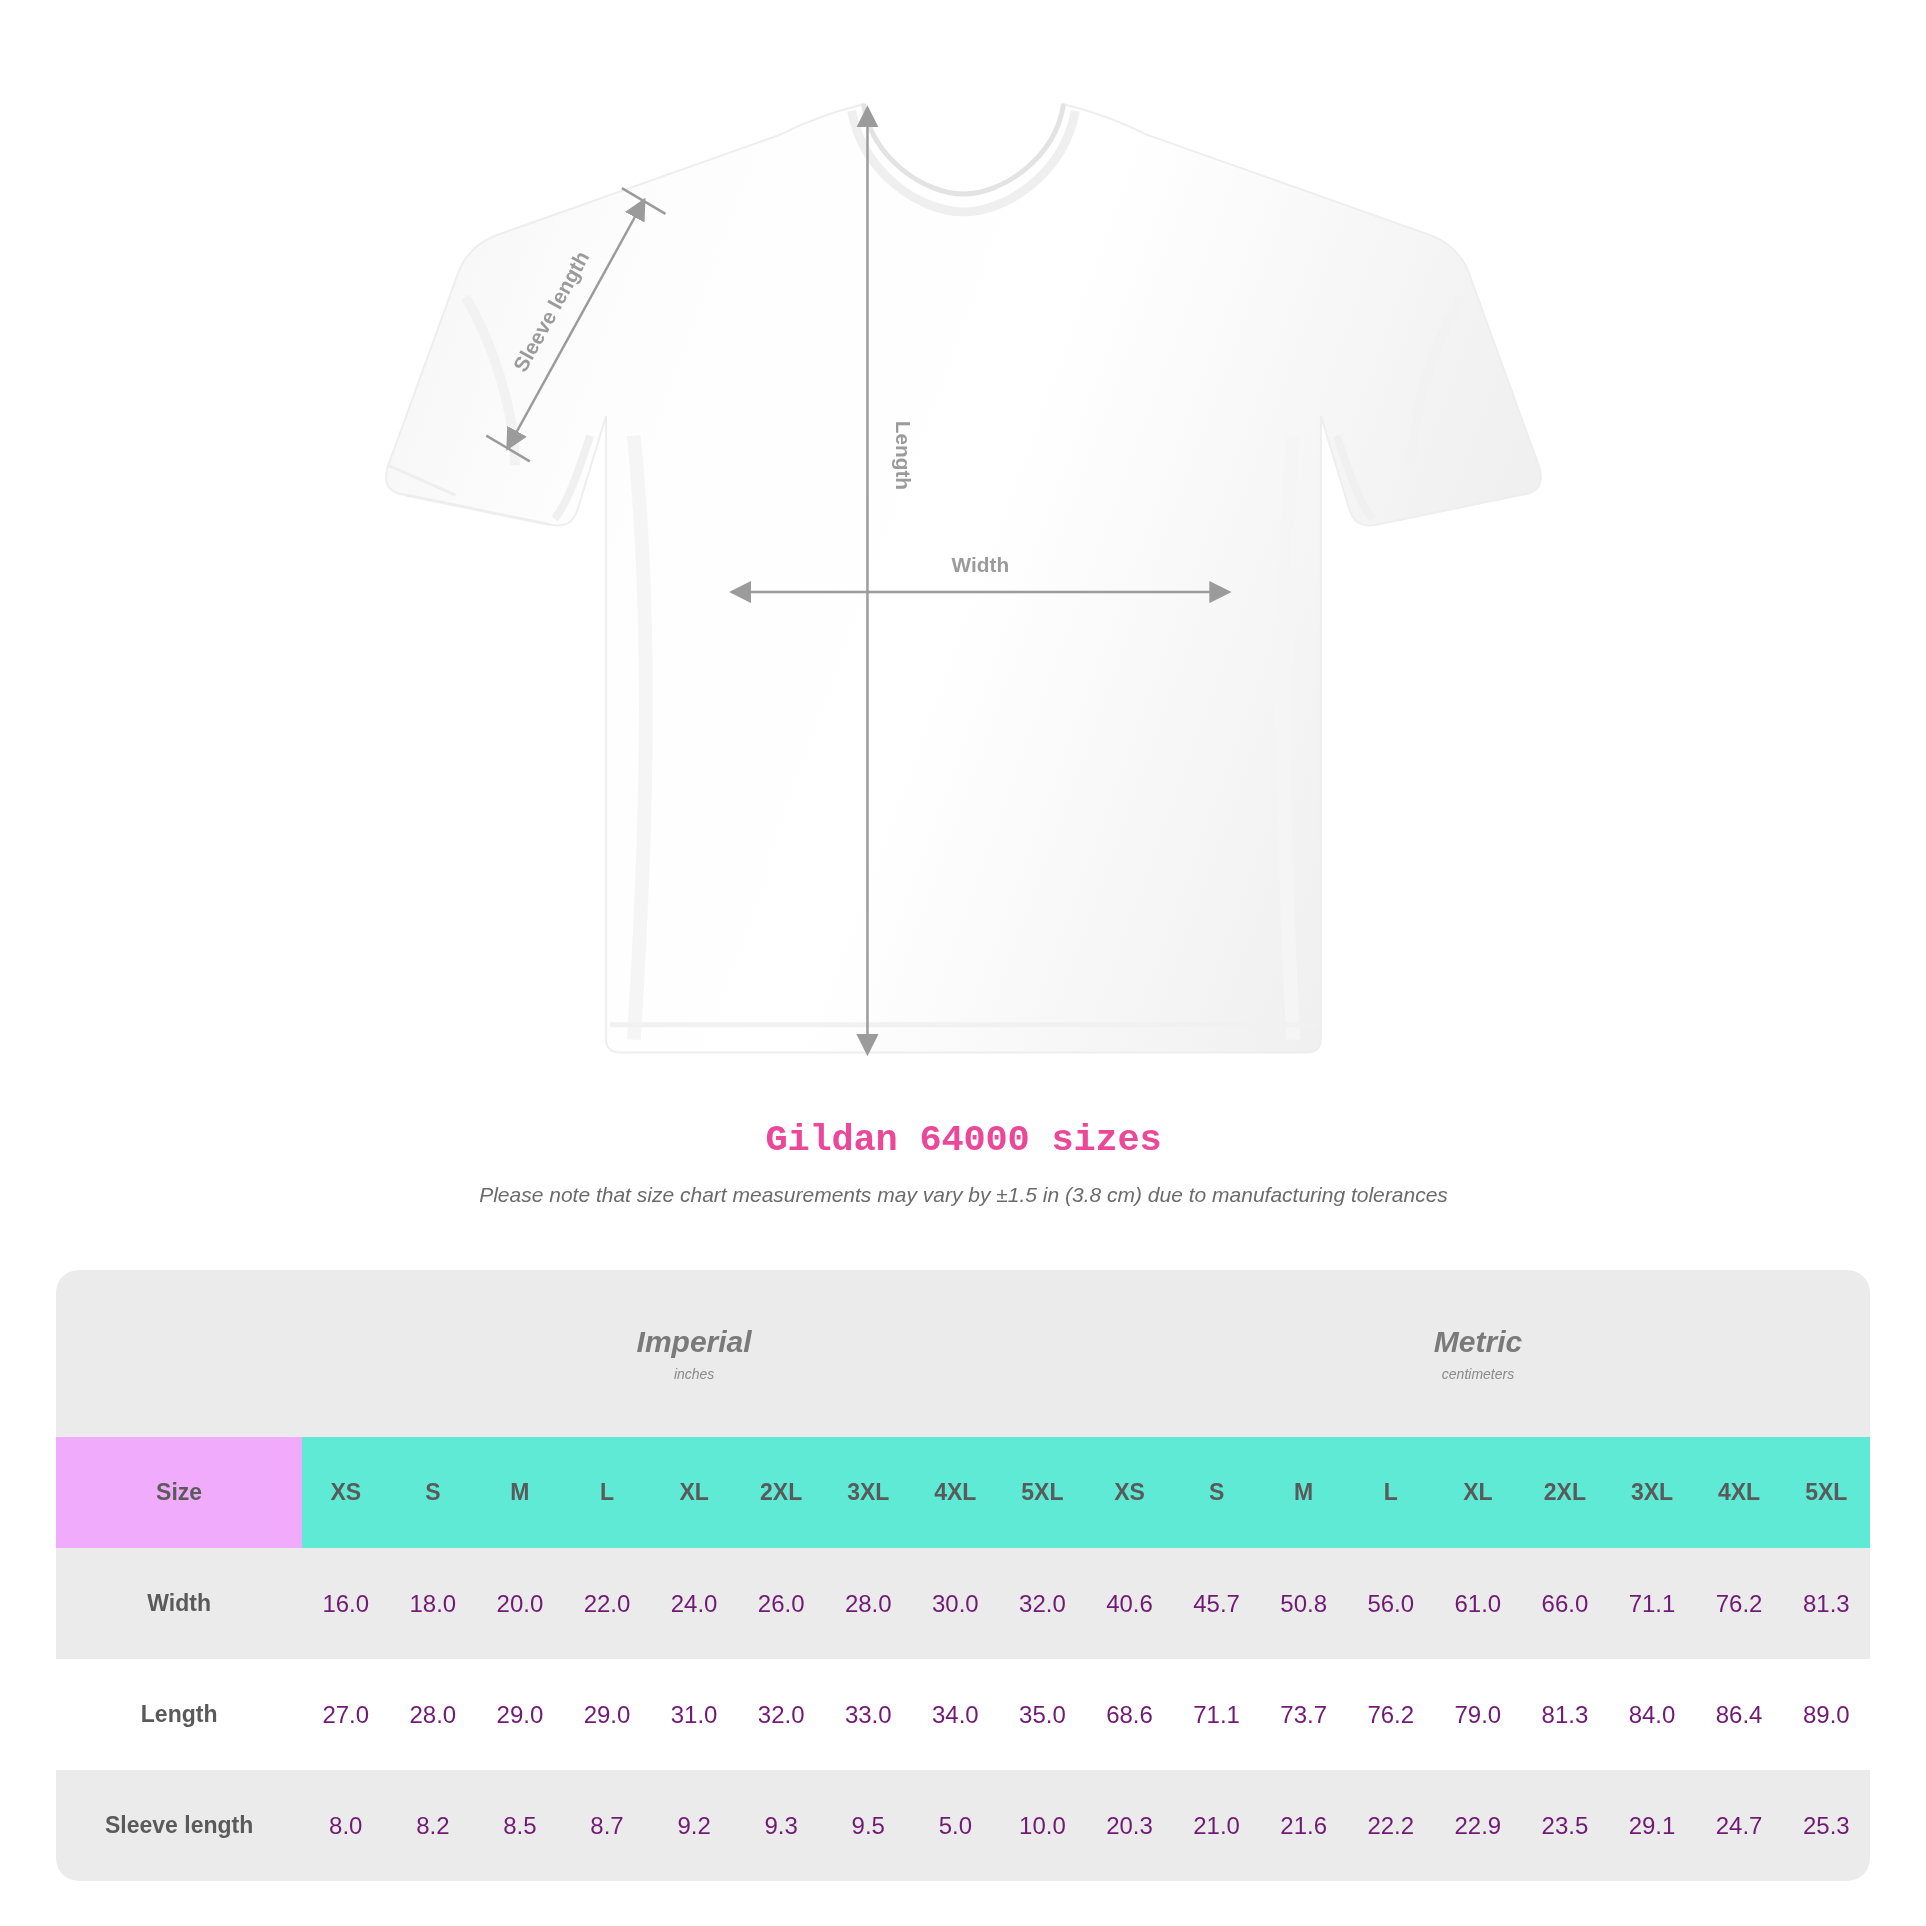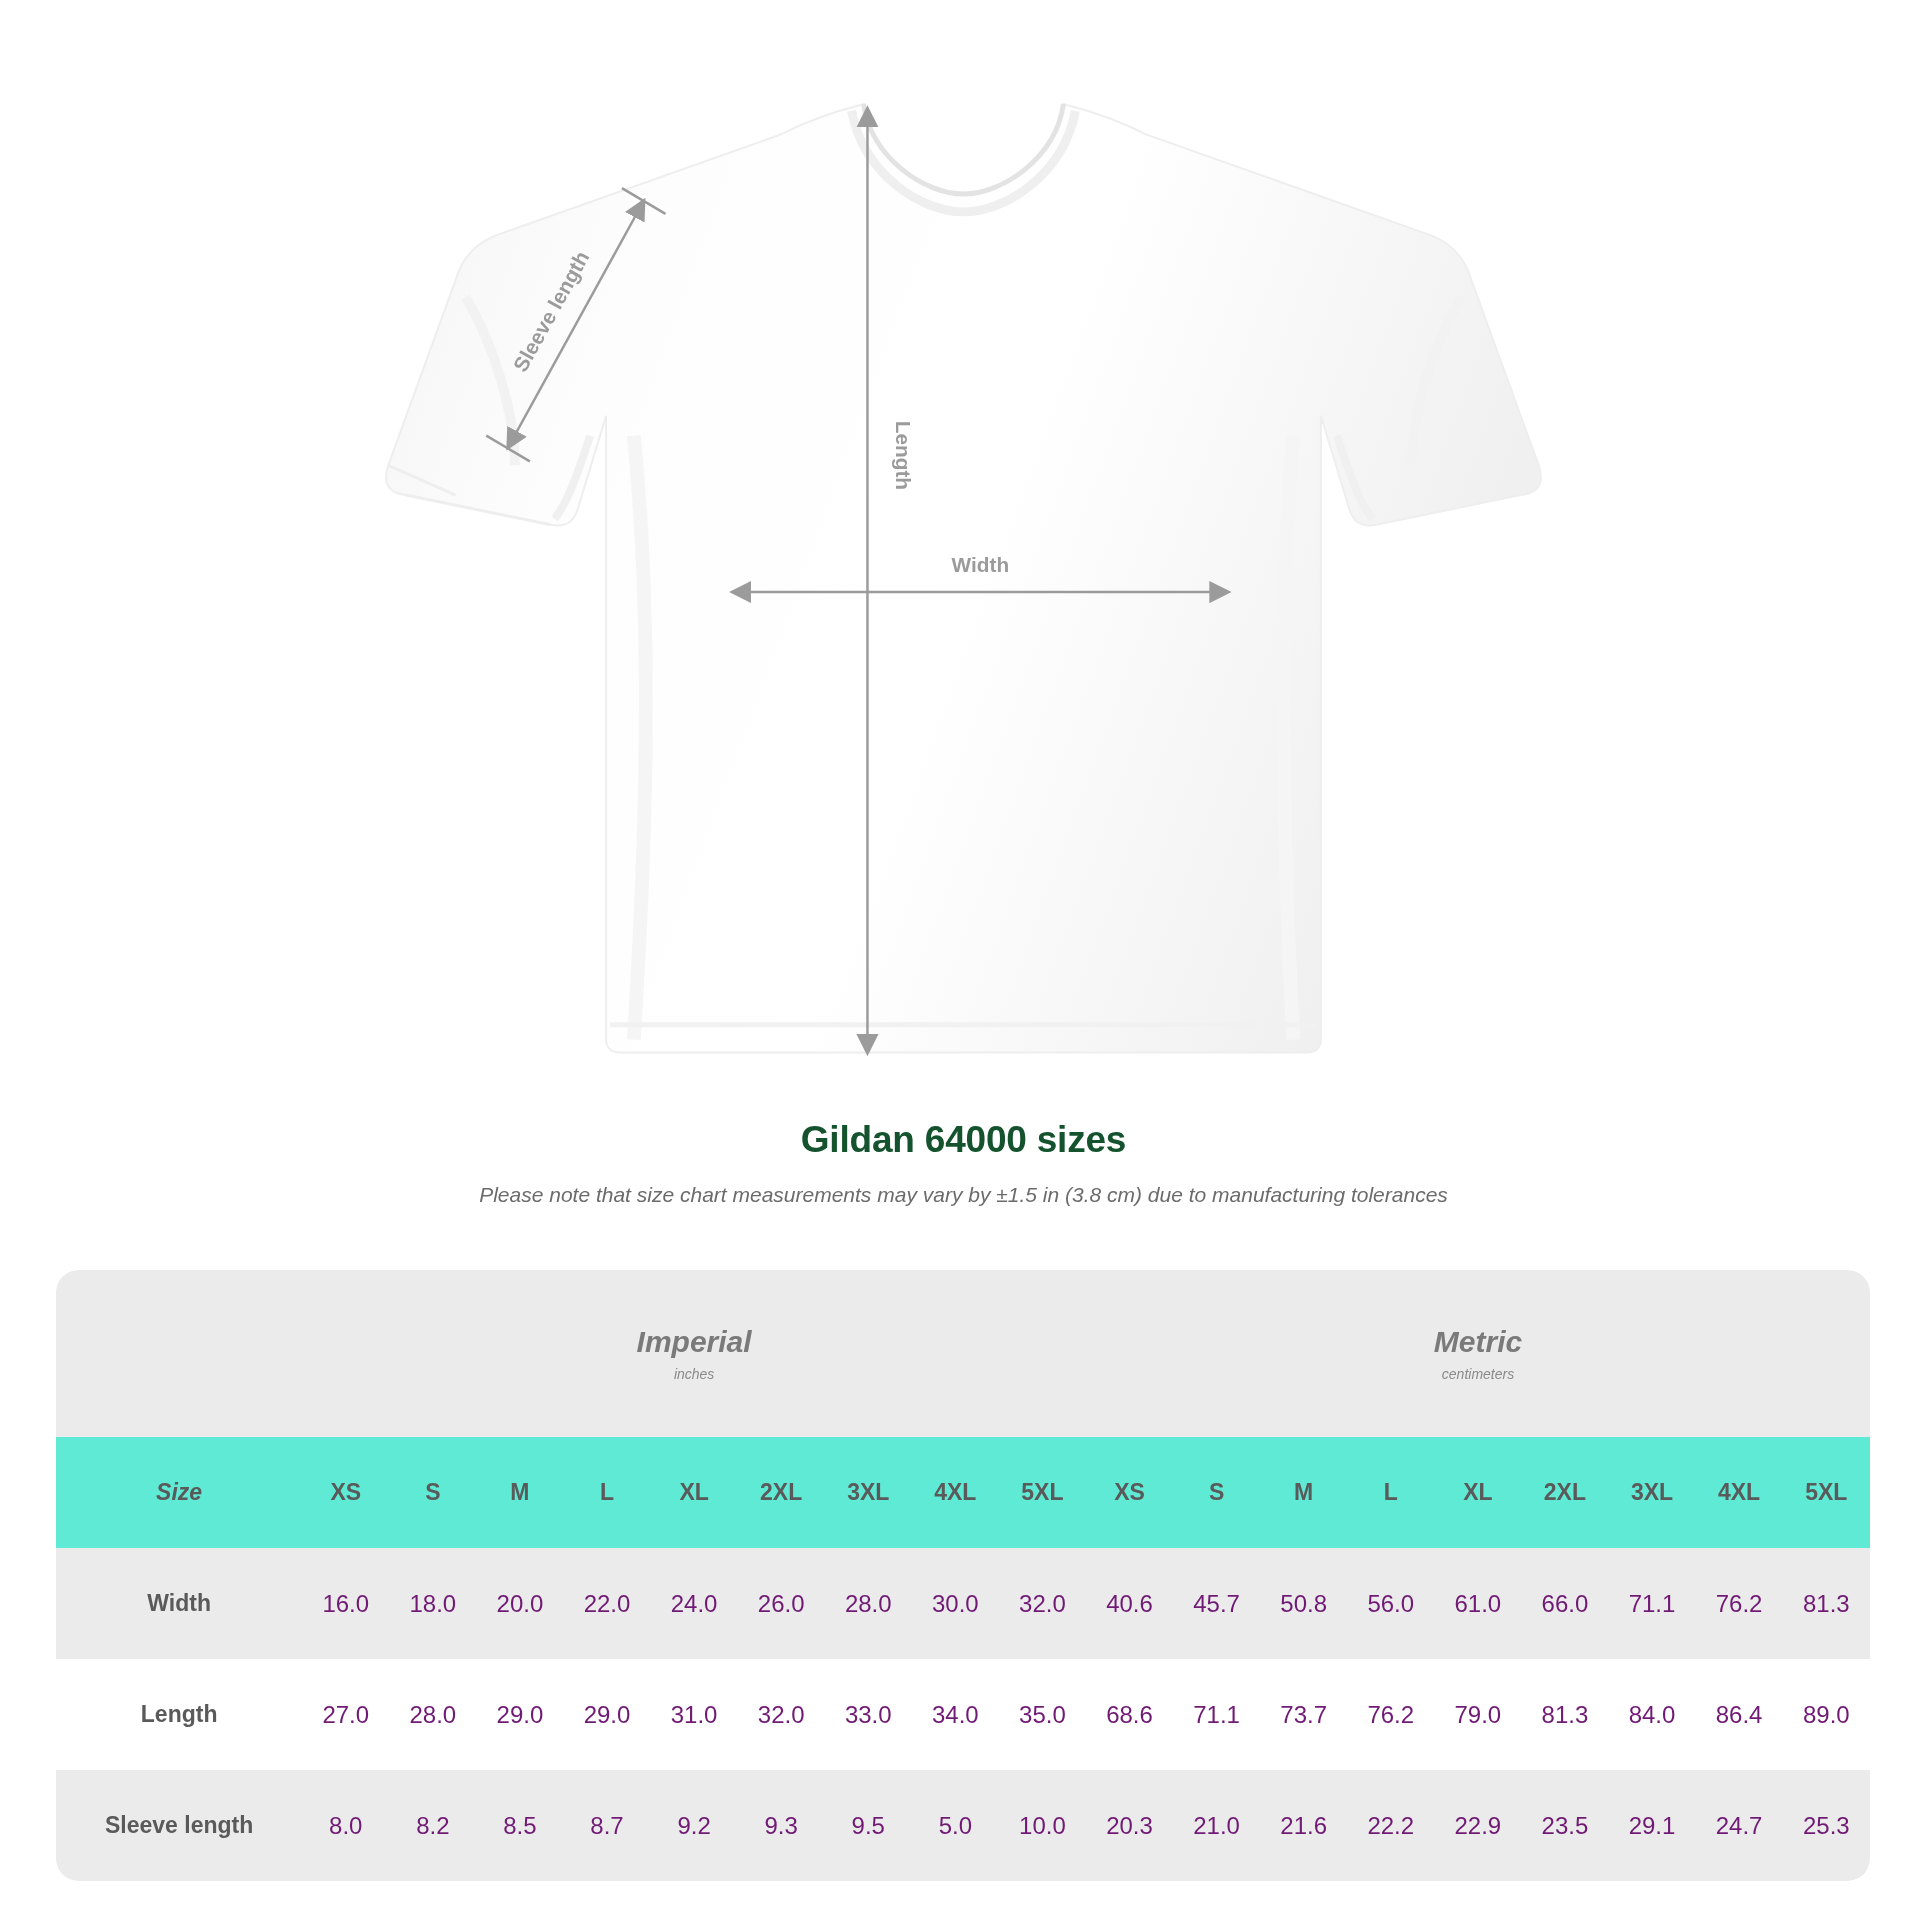--- a/index.html
+++ b/index.html
@@ -35,23 +35,24 @@
   .title-block {
     position: absolute;
     left: 0;
     top: 1119px;
     width: 1927px;
     text-align: center;
   }
   .chart-title {
     font-size: 37px;
     font-weight: bold;
-    color: #14532d;
+    color: #ec4899;
     letter-spacing: -0.2px;
     margin: 0;
+    font-family: Liberation Mono, monospace;
   }
   .chart-note {
     margin-top: 22px;
     font-size: 21px;
     font-style: italic;
     color: #6b6b6b;
   }
 
   
   .table-wrap {
@@ -101,21 +102,21 @@
   }
   .hdr-row td {
     height: 111px;
     background: #5eead4;
     text-align: center;
     vertical-align: middle;
     font-size: 23px;
     font-weight: bold;
     color: #5a5a5a;
   }
-  .hdr-row td.row-head-cell { background: #5eead4; font-style: italic; }
+  .hdr-row td.row-head-cell { background: #f0abfc; }
   .data-row td {
     height: 111px;
     text-align: center;
     vertical-align: middle;
     font-size: 24px;
     color: #701a75;
   }
   .data-row.alt td { background: #ebebeb; }
   .data-row.plain td { background: #ffffff; }
   .data-row td.row-head-cell {

